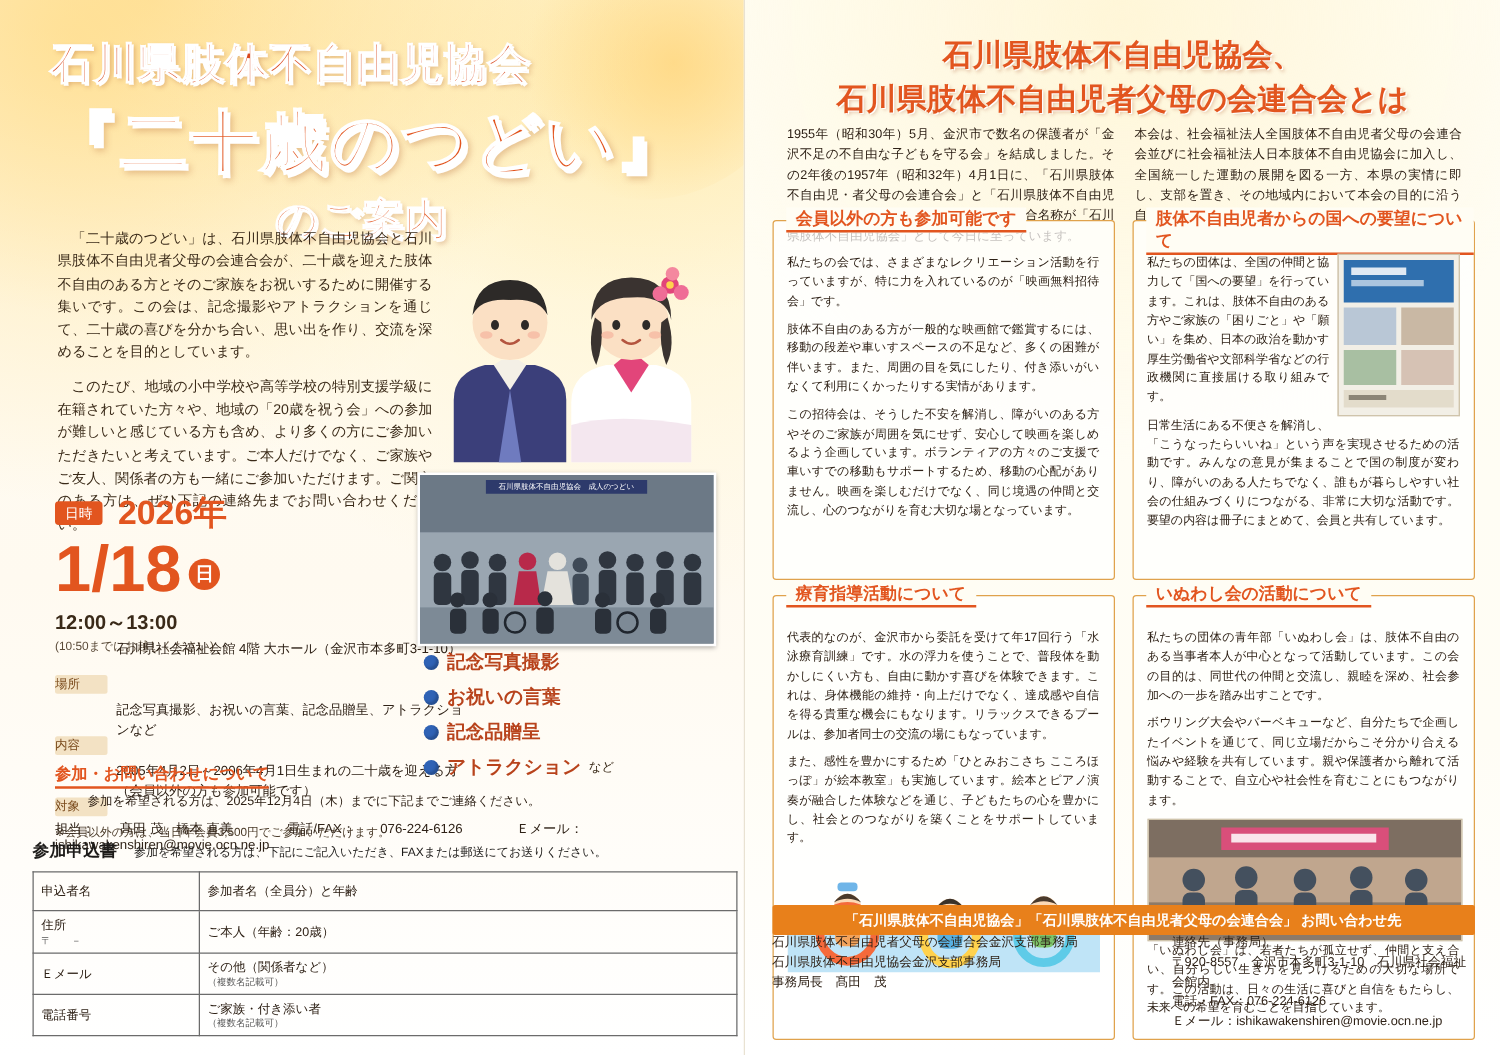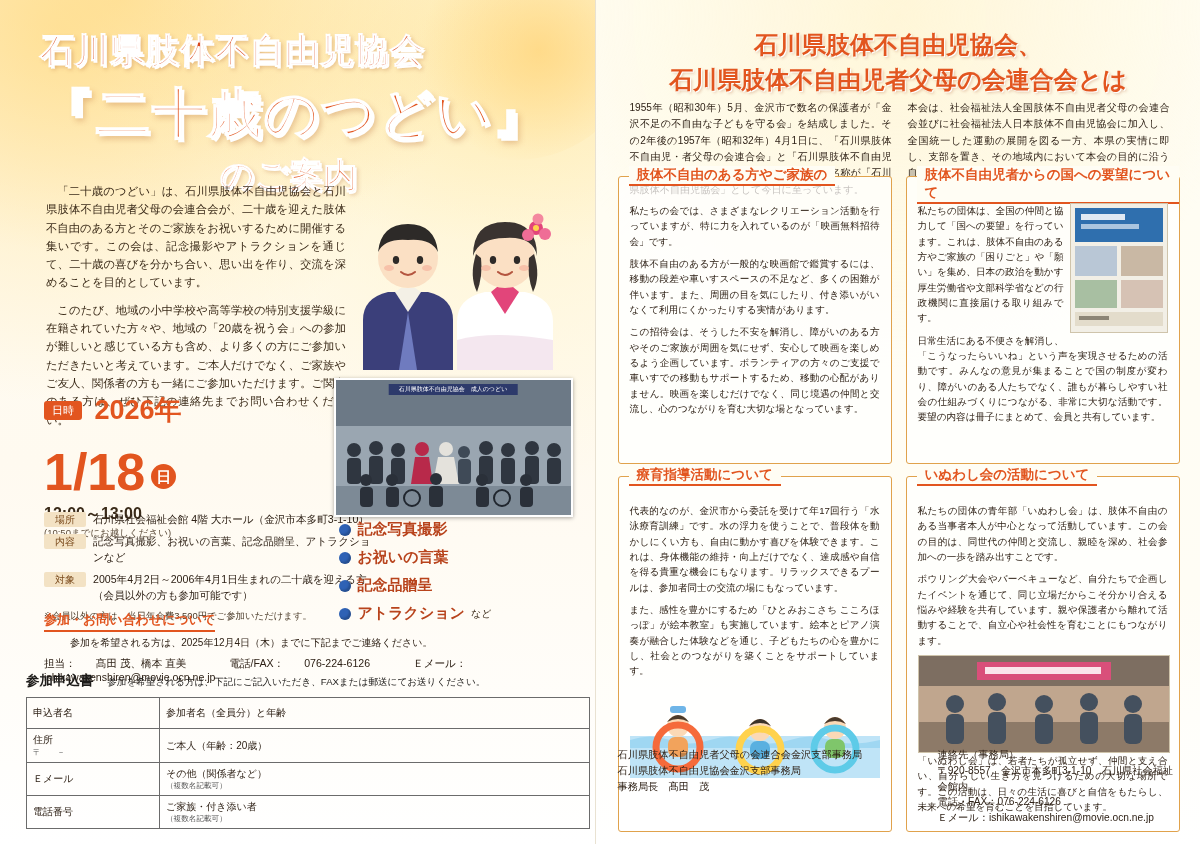--- a/index.html
+++ b/index.html
@@ -73,35 +73,35 @@
   
   .datebox{position:absolute;left:44px;top:392px;width:210px;}
   .date-label{
     display:inline-block;background:#e2551f;color:#fff;font-size:11px;
     padding:2px 8px;border-radius:3px;vertical-align:middle;
   }
   .date-year{
     display:inline-block;margin-left:8px;color:#e2551f;font-size:27px;
     font-weight:bold;vertical-align:middle;
   }
-  .date-big{color:#e2551f;font-size:52px;font-weight:bold;line-height:1;margin-top:18px;}
+  .date-big{color:#e2551f;font-size:52px;font-weight:bold;line-height:1;margin-top:2px;}
   .date-big .dow{
     display:inline-block;width:25px;height:25px;line-height:25px;border-radius:50%;
     background:#e2551f;color:#fff;font-size:15px;text-align:center;vertical-align:middle;
     margin-left:6px;
   }
   .date-time{font-size:16px;color:#3a2a18;margin-top:6px;font-weight:bold;}
   .date-note{font-size:9.5px;color:#5a4a38;margin-top:2px;}
 
   
   .inforows{position:absolute;left:44px;top:512px;width:330px;font-size:10.6px;color:#2e2116;line-height:1.5;}
   .inforow{display:flex;margin-bottom:6px;}
   .inforow .k{
-    flex:0 0 42px;background:#f3e2c4;color:#7a4a1c;text-align:center;
-    border-radius:2px;margin-right:7px;height:15px;line-height:15px;font-size:10px;
+    flex:0 0 42px;background:#f3e2c4;color:#7a4a1c;
+    border-radius:2px;margin-right:7px;height:15px;line-height:15px;font-size:10px;margin-top:28px;
   }
   .inforow .v{flex:1;}
   .note-small{font-size:9.4px;color:#4a3a28;margin-top:3px;}
 
   
   .photo{
     position:absolute;right:22px;top:378px;width:235px;height:135px;
     border:2px solid #fff;box-shadow:0 1px 4px rgba(0,0,0,.35);
     background:linear-gradient(180deg,#b9c3cd,#6e7a86);
     overflow:hidden;
@@ -405,21 +405,21 @@
 
     <div class="r-lead">
       <div>1955年（昭和30年）5月、金沢市で数名の保護者が「金沢不足の不自由な子どもを守る会」を結成しました。その2年後の1957年（昭和32年）4月1日に、「石川県肢体不自由児・者父母の会連合会」と「石川県肢体不自由児協会」が同時に設立され、この2団体の統合名称が「石川県肢体不自由児協会」として今日に至っています。</div>
       <div>本会は、社会福祉法人全国肢体不自由児者父母の会連合会並びに社会福祉法人日本肢体不自由児協会に加入し、全国統一した運動の展開を図る一方、本県の実情に即し、支部を置き、その地域内において本会の目的に沿う自主的に事業を行っています。</div>
     </div>
 
     <div class="cards">
 
       <div class="cardrow">
         <div class="card">
-          <h3>肢体不自由のある方やご家族の</h3>
+          <h3>会員以外の方も参加可能です</h3>
           <p>私たちの会では、さまざまなレクリエーション活動を行っていますが、特に力を入れているのが「映画無料招待会」です。</p>
           <p>肢体不自由のある方が一般的な映画館で鑑賞するには、移動の段差や車いすスペースの不足など、多くの困難が伴います。また、周囲の目を気にしたり、付き添いがいなくて利用にくかったりする実情があります。</p>
           <p>この招待会は、そうした不安を解消し、障がいのある方やそのご家族が周囲を気にせず、安心して映画を楽しめるよう企画しています。ボランティアの方々のご支援で車いすでの移動もサポートするため、移動の心配がありません。映画を楽しむだけでなく、同じ境遇の仲間と交流し、心のつながりを育む大切な場となっています。</p>
         </div>
 
         <div class="card">
           <h3>肢体不自由児者からの国への要望について</h3>
           <div class="thumb thumb-mag">
             <svg viewBox="0 0 96 128" xmlns="http://www.w3.org/2000/svg">
               <rect width="96" height="128" fill="#f2efe6"></rect>
@@ -499,20 +499,21 @@
                 <circle cx="214" cy="48" r="9"></circle>
                   <rect x="205" y="58" width="18" height="30" rx="6"></rect>
               </g>
             </svg>
           </div>
           <p>「いぬわし会」は、若者たちが孤立せず、仲間と支え合い、自分らしい生き方を見つけるための大切な場所です。この活動は、日々の生活に喜びと自信をもたらし、未来への希望を育むことを目指しています。</p>
         </div>
       </div>
     </div>
 
+    <div class="footer-band">「石川県肢体不自由児協会」「石川県肢体不自由児者父母の会連合会」 お問い合わせ先</div>
 
     <div class="footer-cols">
       <div class="c1">
         <div>石川県肢体不自由児者父母の会連合会金沢支部事務局</div>
         <div>石川県肢体不自由児協会金沢支部事務局</div>
         <div>事務局長　髙田　茂</div>
       </div>
       <div class="c2">
         <div>連絡先（事務局）</div>
         <div>〒920-8557　金沢市本多町3-1-10　石川県社会福祉会館内</div>

